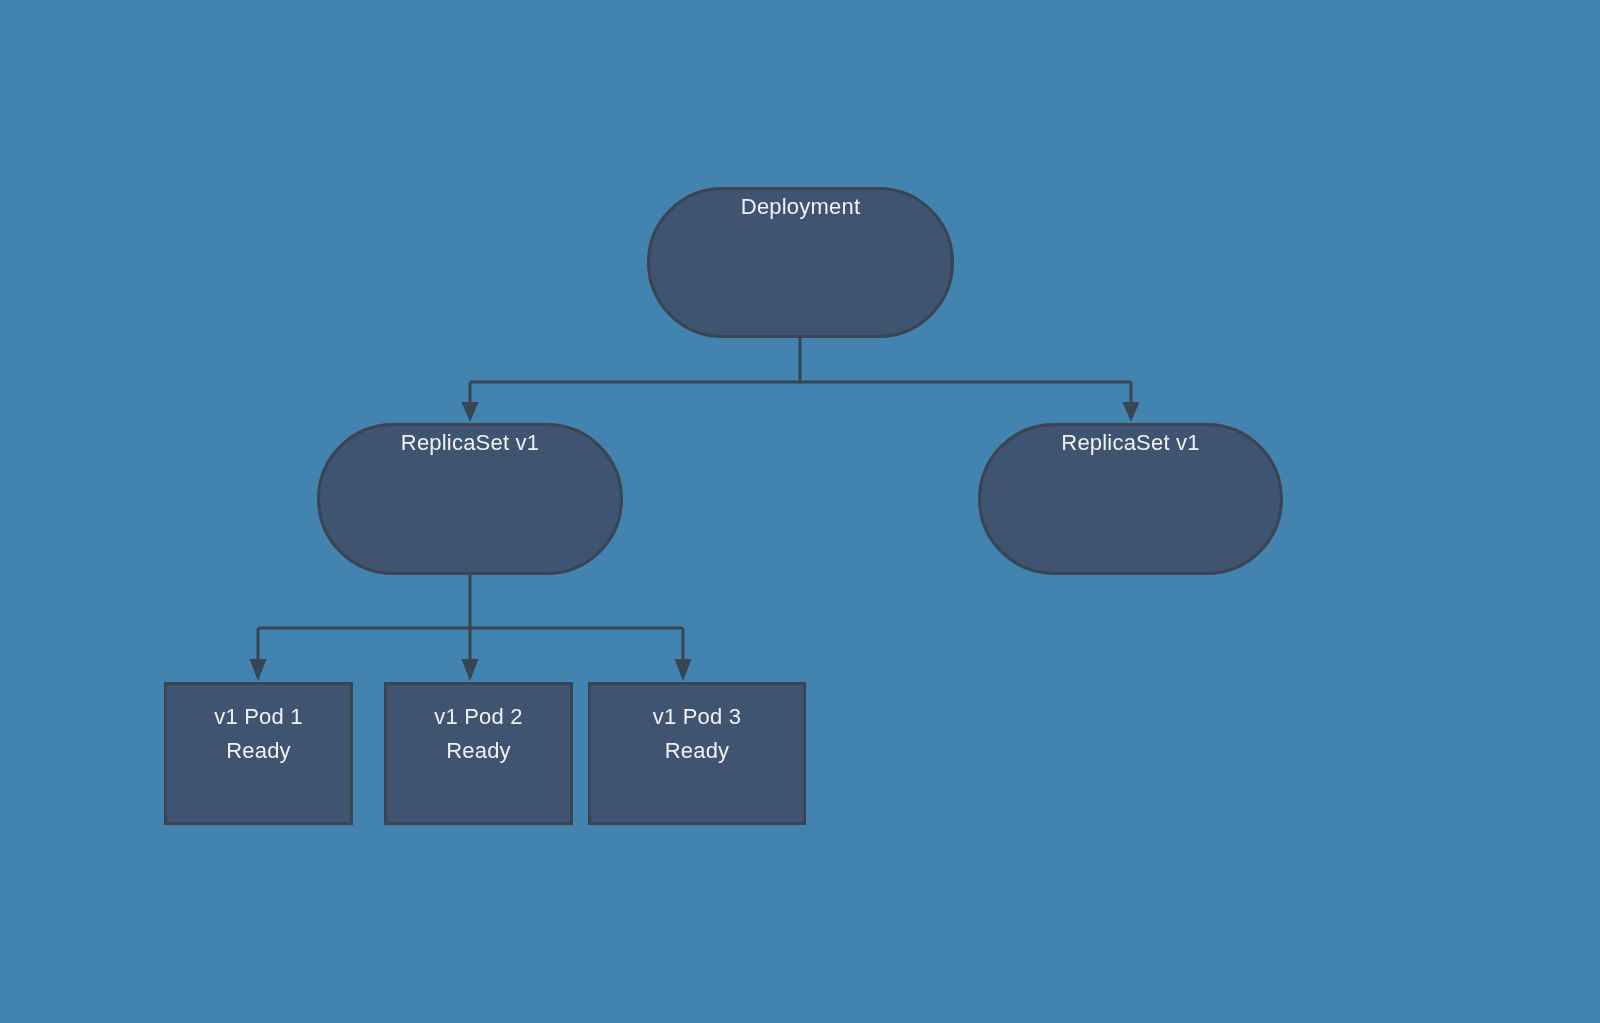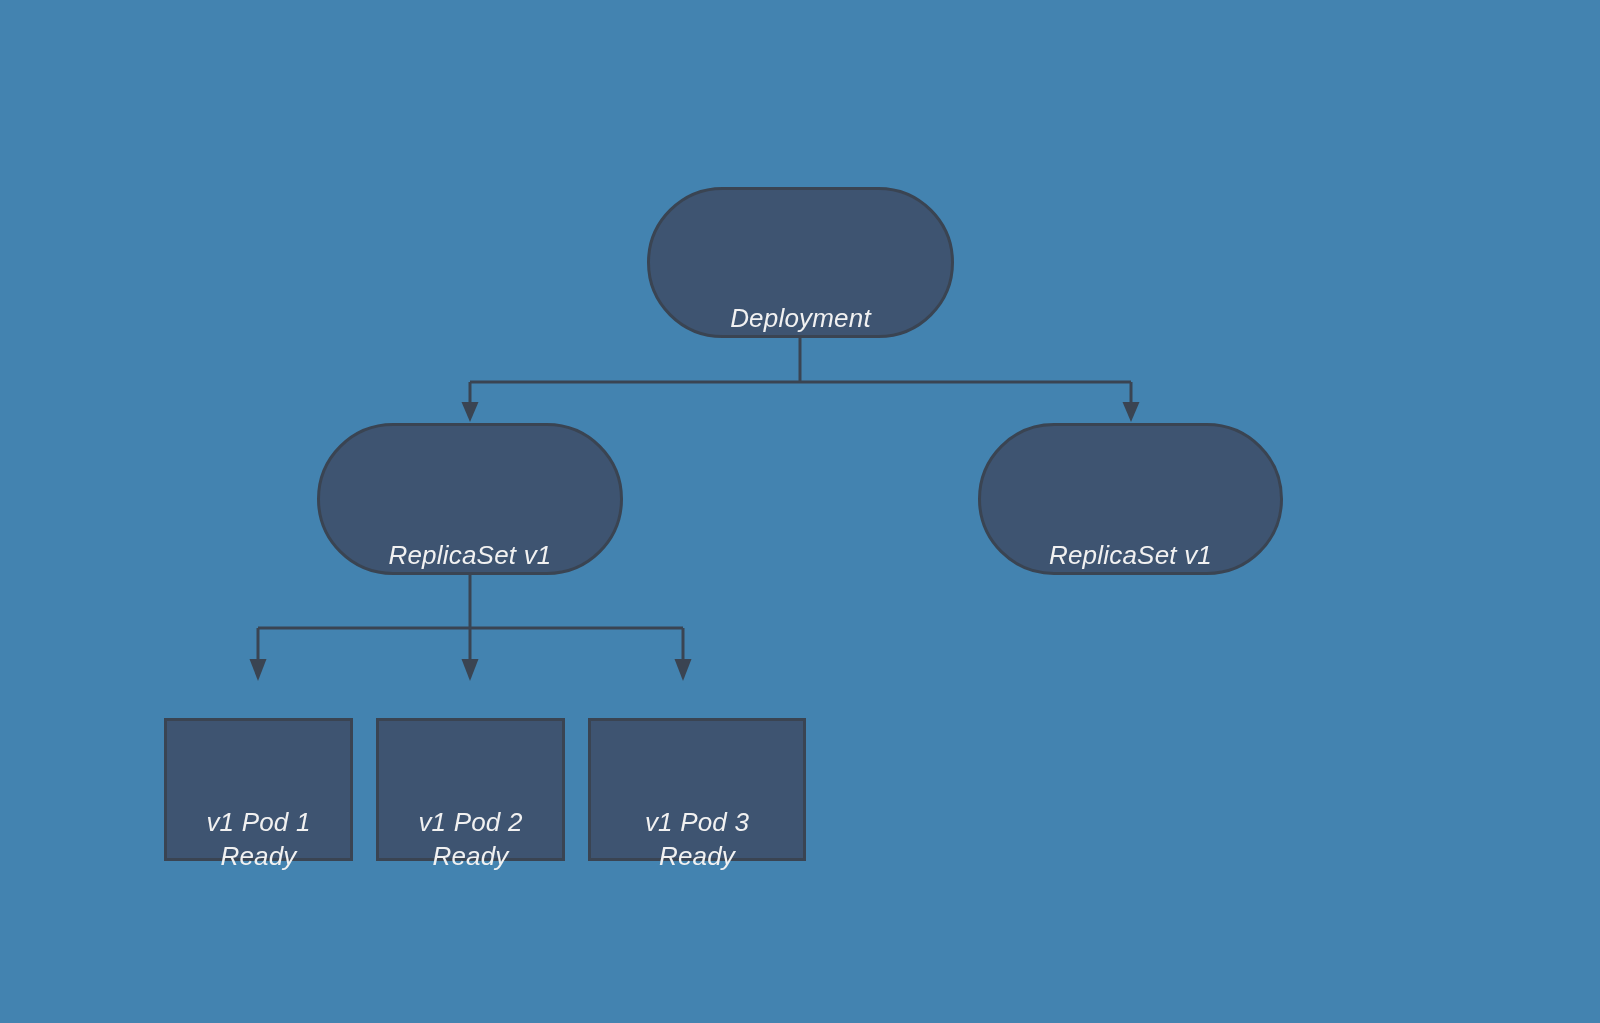--- a/index.html
+++ b/index.html
@@ -17,39 +17,38 @@
     overflow:hidden;
     position:relative;
   }
   .canvas{position:absolute;left:0;top:0;width:1600px;height:1023px;}
   .connectors{position:absolute;left:0;top:0;width:1600px;height:1023px;pointer-events:none;}
   .node{
     position:absolute;
     background:var(--node-fill);
     border:3px solid var(--node-border);
     color:var(--text);
-    font-size:26px;
+    font-size:22px;
     display:flex;
     flex-direction:column;
     align-items:center;
-    justify-content:flex-end;
+    justify-content:flex-start;
     text-align:center;
     box-sizing:border-box;
     letter-spacing:0.2px;
-    font-style:italic;
   }
   .stadium{border-radius:76px;}
-  .rect{border-radius:0;margin-top:36px;}
+  .rect{border-radius:0;}
   .node .line{display:block;line-height:34px;}
   
   .n-deployment{left:647px;top:187px;width:307px;height:151px;}
   .n-rs-left   {left:317px;top:423px;width:306px;height:152px;}
   .n-rs-right  {left:978px;top:423px;width:305px;height:152px;}
   .n-pod-1{left:164px;top:682px;width:189px;height:143px;}
-  .n-pod-2{left:376px;top:682px;width:189px;height:143px;}
+  .n-pod-2{left:384px;top:682px;width:189px;height:143px;}
   .n-pod-3{left:588px;top:682px;width:218px;height:143px;}
   .pod .pod-text{transform:translateY(15px);}
 </style>
 </head>
 <body>
 
 <div class="canvas">
 
   <svg class="connectors" viewBox="0 0 1600 1023" xmlns="http://www.w3.org/2000/svg">
     <g stroke="#3A4452" stroke-width="3" fill="none">

